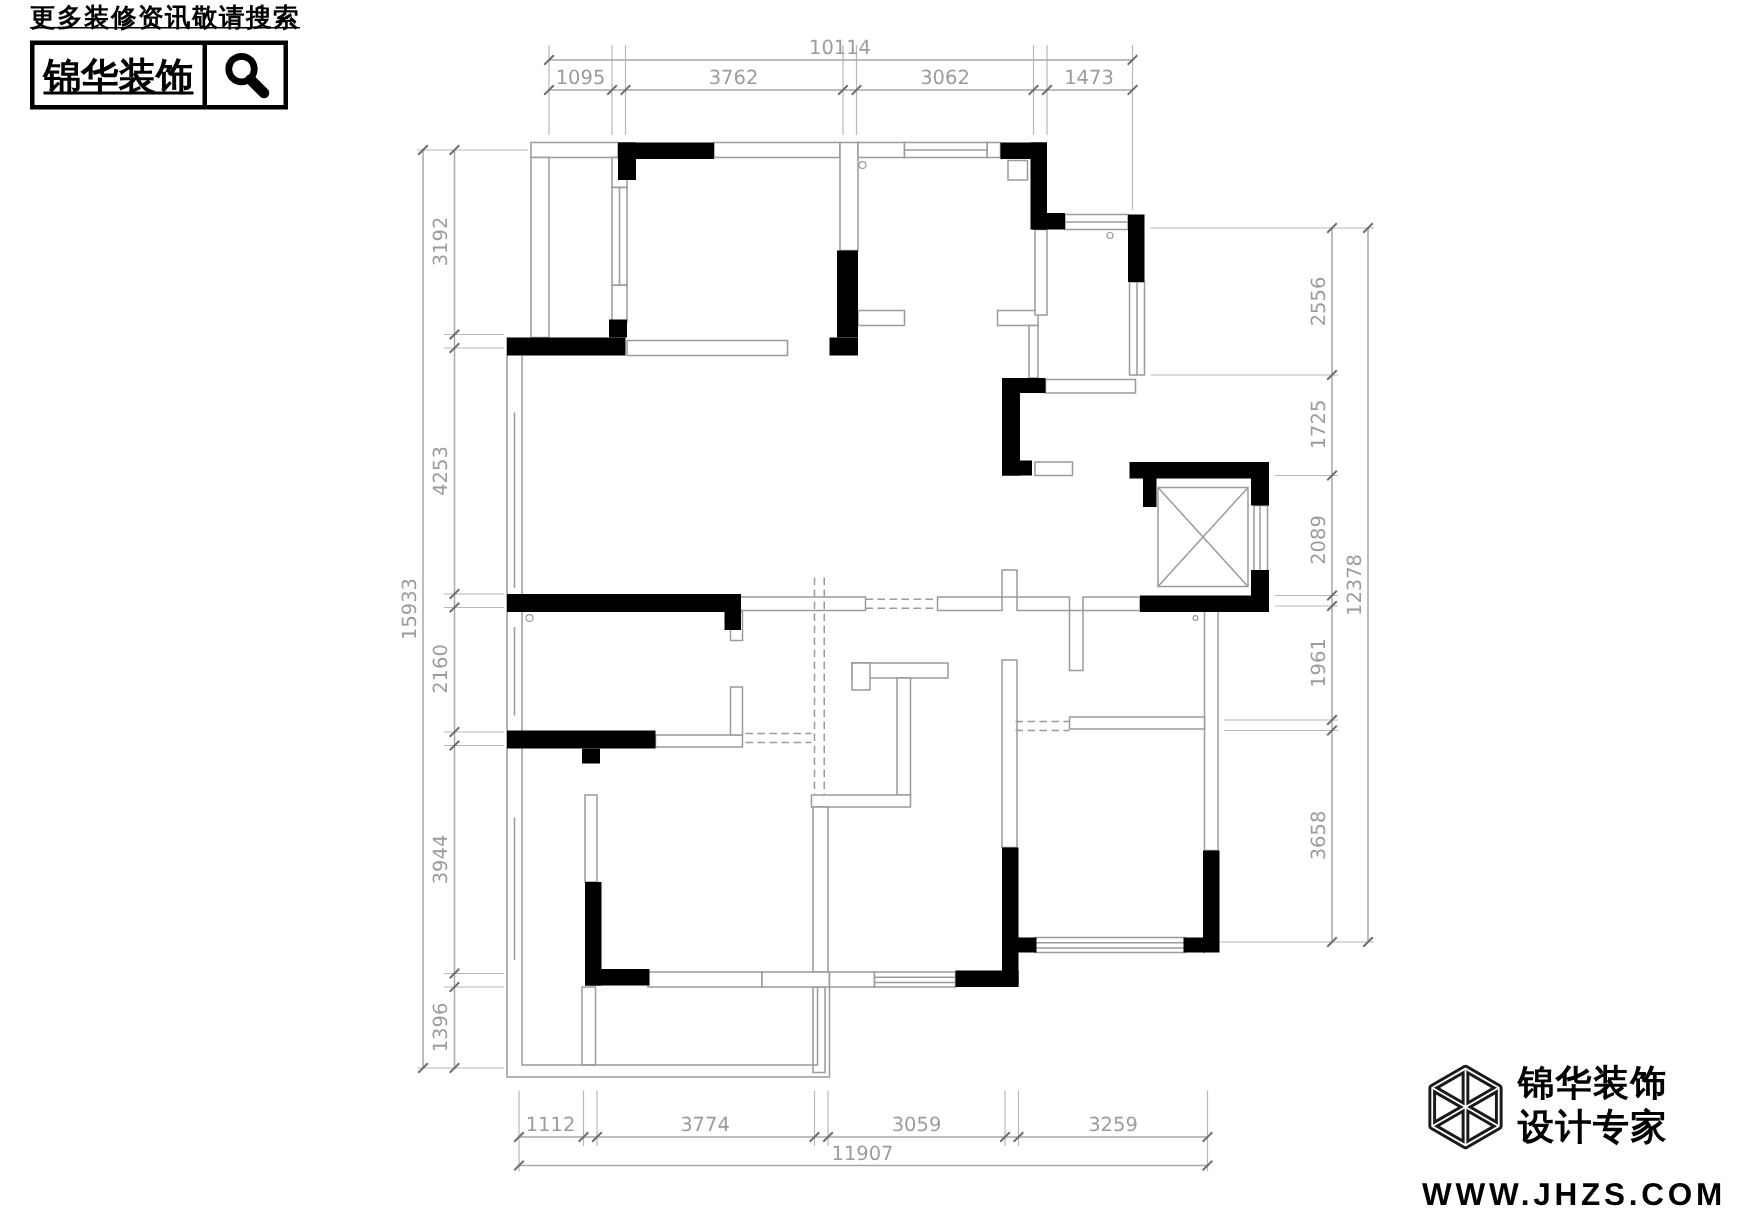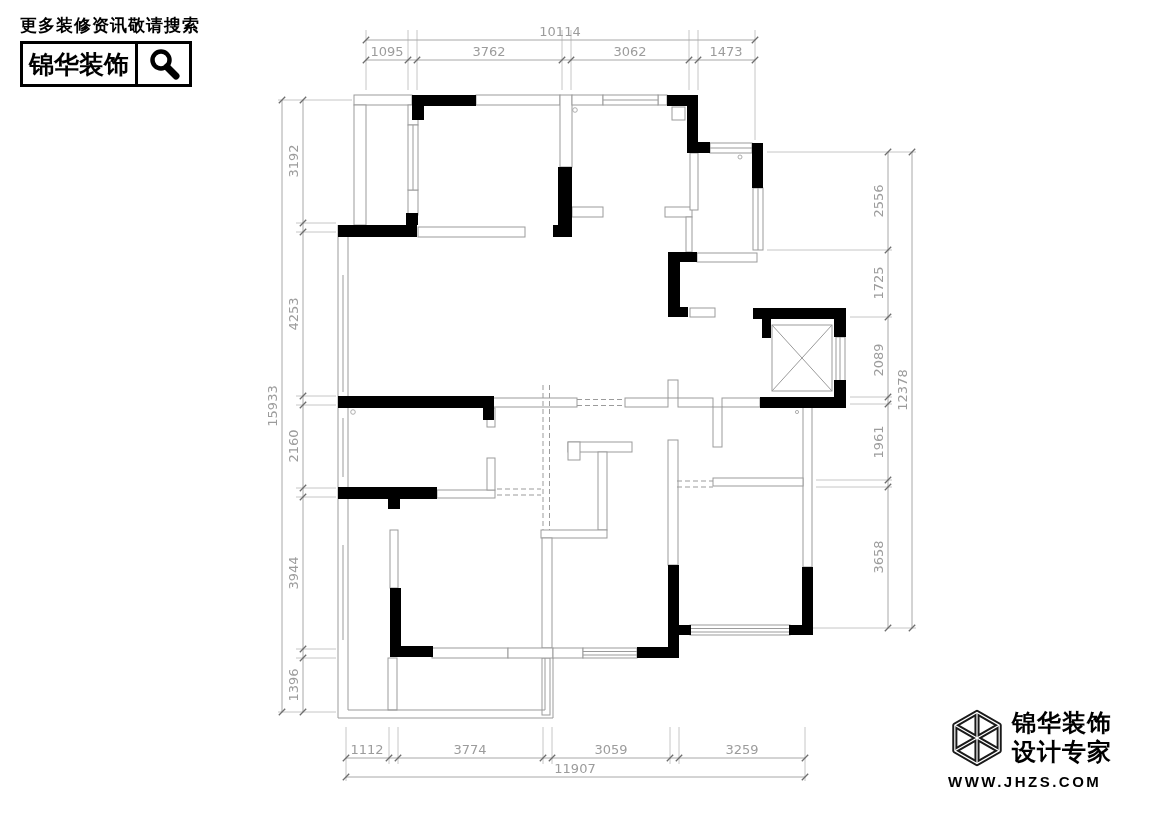--- a/index.html
+++ b/index.html
@@ -1,31 +1,31 @@
 <!DOCTYPE html>
 <html><head>
 <meta charset="utf-8">
 <style>
   html,body{margin:0;padding:0;background:#fff;}
   body{width:1158px;height:818px;position:relative;overflow:hidden;
        font-family:"Liberation Sans","DejaVu Sans",sans-serif;}
   
-  .hdr{position:absolute;left:20px;top:14px;width:215px;}
+  .hdr{position:absolute;left:20px;top:0;width:215px;text-decoration:underline;}
   .hdr .tagline{font-size:17px;font-weight:bold;color:#000;letter-spacing:1px;white-space:nowrap;}
   .hdr .brandbox{margin-top:4px;width:166px;height:40px;border:3px solid #000;display:flex;align-items:stretch;}
   .hdr .brandname{width:112px;display:flex;align-items:center;justify-content:center;
                   font-size:25px;font-weight:bold;color:#000;white-space:nowrap;}
   .hdr .searchcell{flex:1;border-left:3px solid #000;display:flex;align-items:center;justify-content:center;}
   
   .ftr{position:absolute;left:948px;top:706px;width:192px;}
   .ftr .row{display:flex;align-items:flex-start;}
   .ftr .cube{width:58px;height:64px;margin-right:6px;}
   .ftr .txt{padding-top:2px;}
   .ftr .l1,.ftr .l2{font-size:24px;font-weight:bold;color:#000;line-height:29px;white-space:nowrap;letter-spacing:1px;}
-  .ftr .site{margin-top:3px;font-size:15px;font-weight:bold;color:#000;letter-spacing:2.5px;white-space:nowrap;}
+  .ftr .site{margin-top:15px;font-size:21px;font-weight:bold;color:#000;letter-spacing:2.5px;white-space:nowrap;}
   
   svg text.dim{font-family:"DejaVu Sans","Liberation Sans",sans-serif;font-size:13px;fill:#9c9c9c;}
   .gline{stroke:#a8a8a8;stroke-width:1;fill:none;}
   .ext{stroke:#b8b8b8;stroke-width:0.8;fill:none;}
   .tick{stroke:#6e6e6e;stroke-width:1.3;fill:none;}
   .w{fill:#fff;stroke:#9b9b9b;stroke-width:1;}
   .wl{stroke:#9b9b9b;stroke-width:1;fill:none;}
   .dash{stroke:#9b9b9b;stroke-width:1;fill:none;stroke-dasharray:5 3;}
   .k{fill:#000;stroke:none;}
   .mark{stroke:#9b9b9b;stroke-width:0.8;fill:none;}

